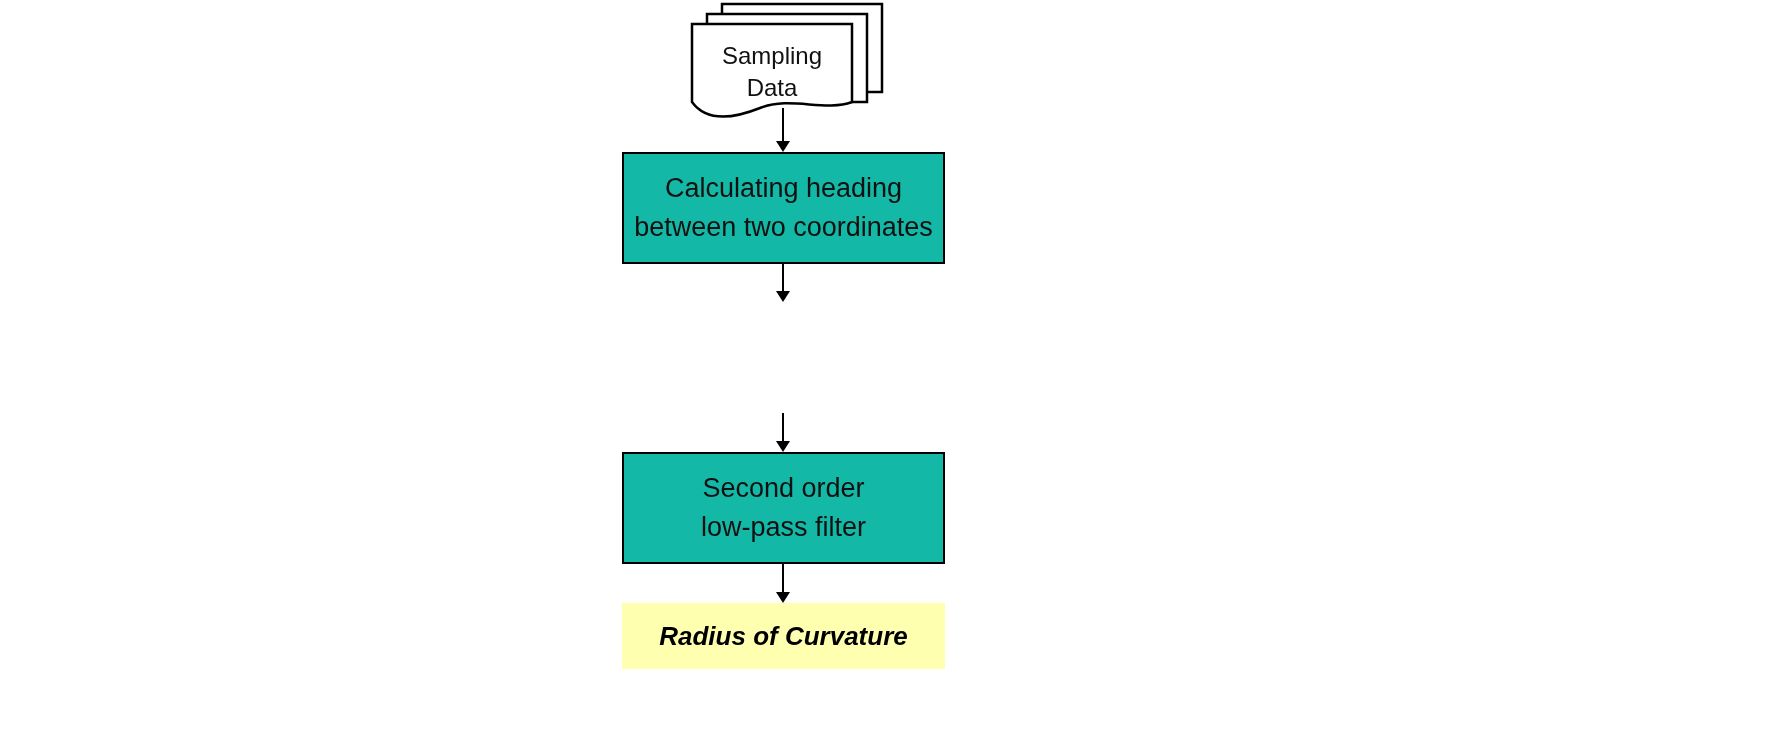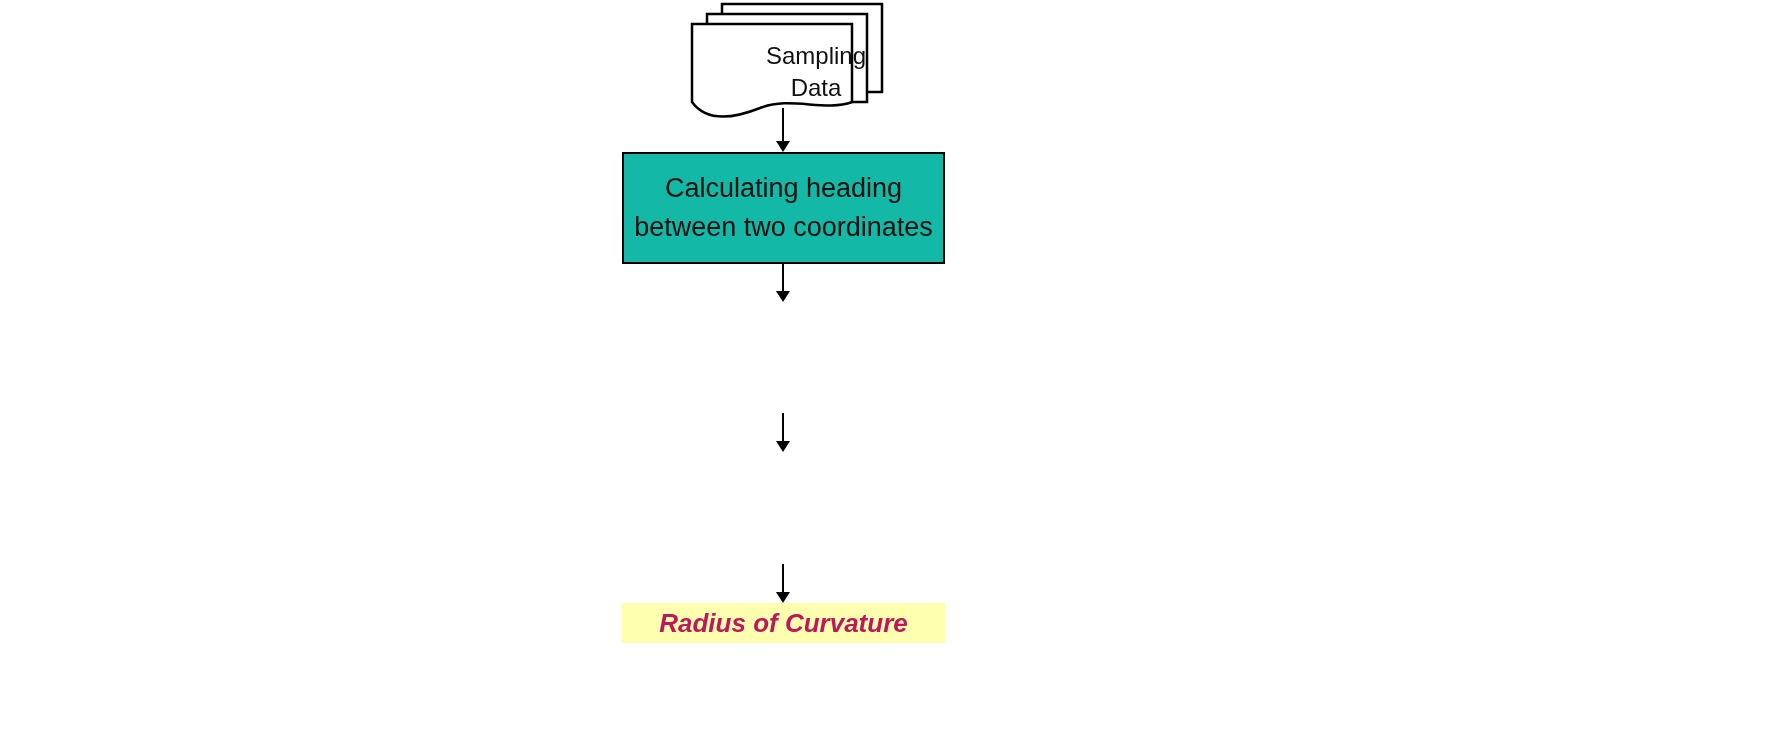--- a/index.html
+++ b/index.html
@@ -27,21 +27,20 @@
   }
   .doc-label {
     position: absolute;
     left: 692px;
     top: 40px;
     width: 160px;
     text-align: center;
     font-size: 24px;
     line-height: 1.32;
     white-space: pre-line;
-    margin-left: 44px;
   }
 
   
   .proc-box {
     position: absolute;
     left: 622px;
     width: 319px;          
     border: 2px solid var(--box-border, #000000);
     background: #14b8a6;
     display: flex;
@@ -56,29 +55,29 @@
   .box-1 { top: 152px; height: 108px; }
   .box-2 { top: 302px; height: 107px; }
   .box-3 { top: 452px; height: 108px; }
 
   
   .result-box {
     position: absolute;
     left: 622px;
     top: 603px;
     width: 323px;
-    height: 40px;
+    height: 66px;
     background: var(--result-bg, #ffffb0);
     display: flex;
     align-items: center;
     justify-content: center;
     font-size: 26px;
     font-weight: 700;
     font-style: italic;
-    color: #be185d;
+    color: #000000;
   }
 
   
   .arrow {
     position: absolute;
     left: 775px;
     width: 16px;
     display: flex;
     flex-direction: column;
     align-items: center;
@@ -128,20 +127,22 @@
     <div class="arrow-line"></div>
     <div class="arrow-head"></div>
   </div>
 
 
   <div class="arrow arrow-3">
     <div class="arrow-line"></div>
     <div class="arrow-head"></div>
   </div>
 
+  <div class="proc-box box-3">Second order
+low-pass filter</div>
 
   <div class="arrow arrow-4">
     <div class="arrow-line"></div>
     <div class="arrow-head"></div>
   </div>
 
   <div class="result-box">Radius of Curvature</div>
 
 </div>
 

